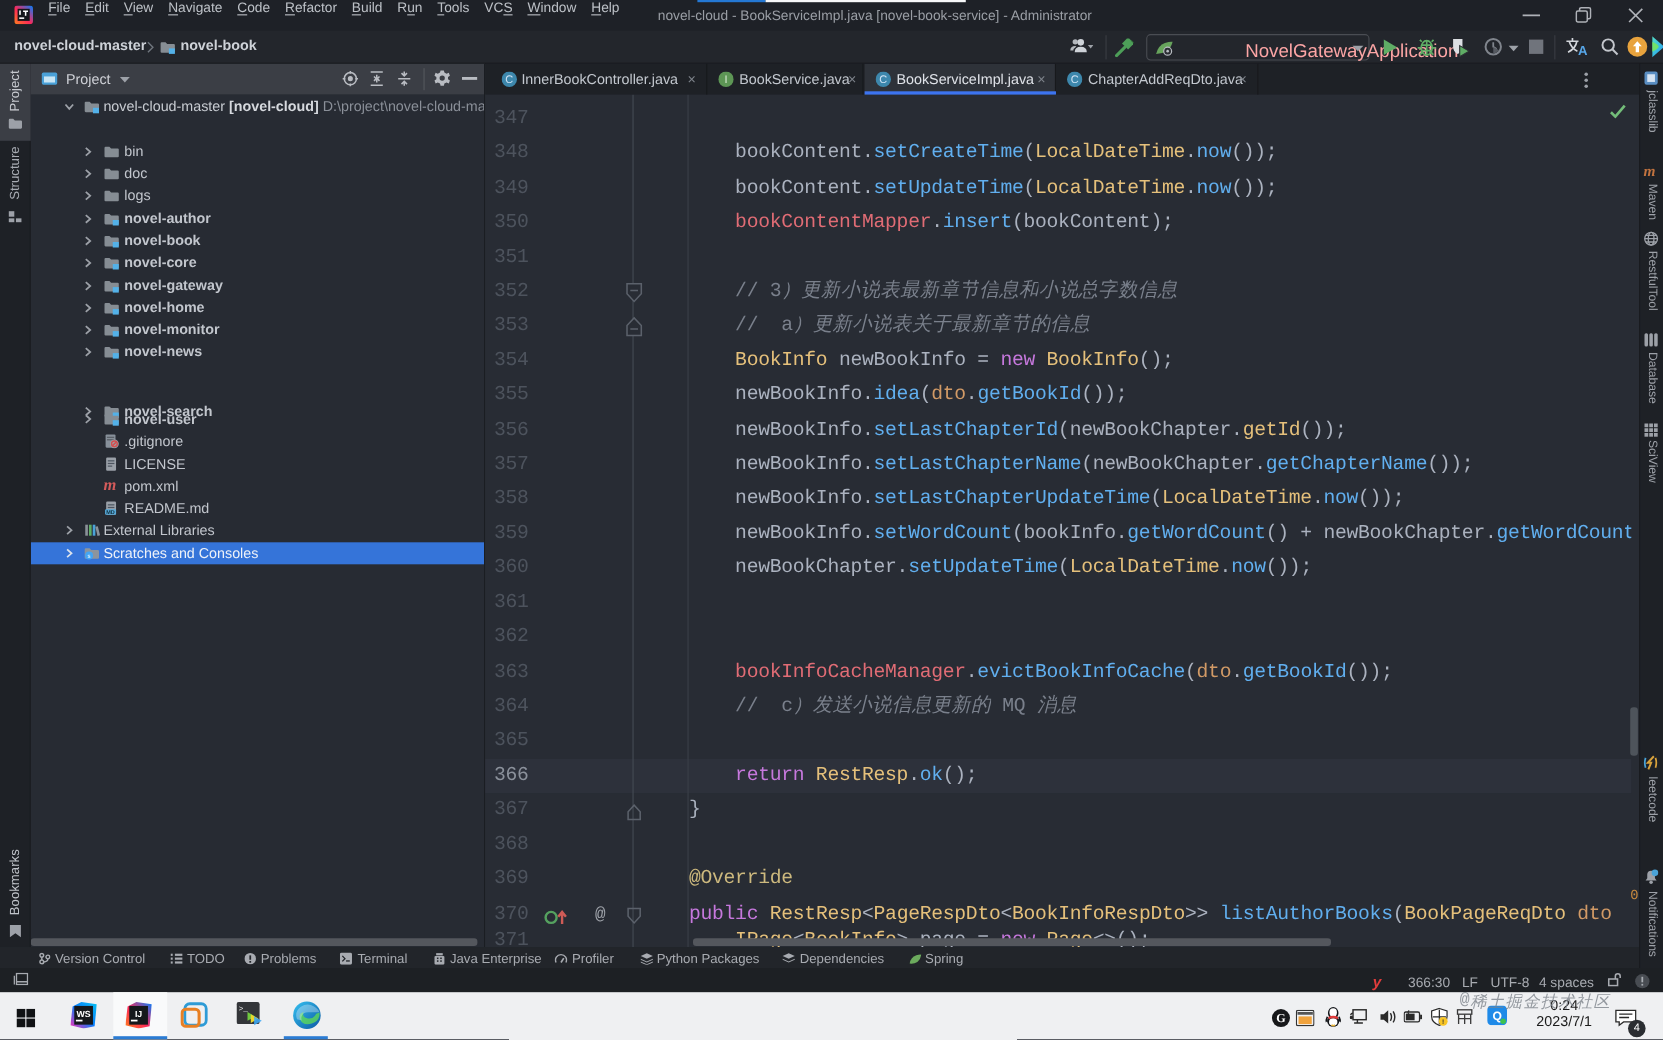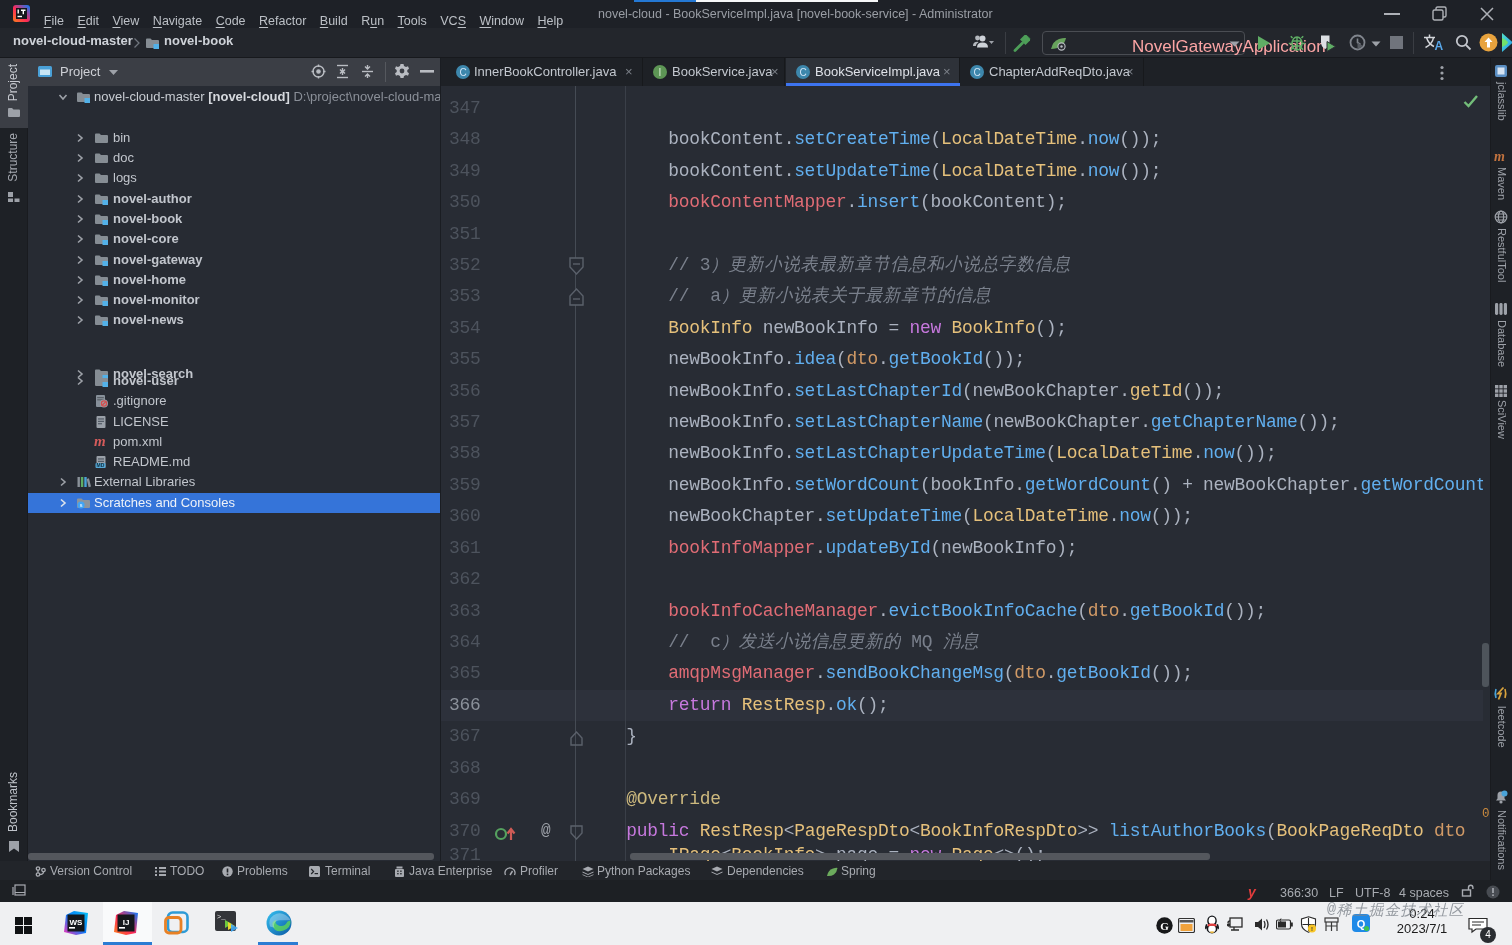--- a/index.html
+++ b/index.html
@@ -1,20 +1,20 @@
 <!DOCTYPE html>
 <html><head><meta charset="utf-8">
 <style>
 *{margin:0;padding:0;box-sizing:border-box}
 html,body{width:1512px;height:945px;overflow:hidden;background:#282c34;font-family:"Liberation Sans",sans-serif}
 .abs{position:absolute}
 #stage{position:relative;width:1512px;height:945px;overflow:hidden}
 
 #titlebar{left:0;top:0;width:1512px;height:28px;background:#1e2127;color:#bcc0c6;font-size:13px}
-#menus{left:37px;top:0;height:28px;display:flex;align-items:flex-end;gap:0;font-size:12.5px;color:#bcc0c6}
+#menus{left:37px;top:0;height:28px;display:flex;align-items:flex-start;gap:0;font-size:12.5px;color:#bcc0c6}
 #menus span{padding:0 6.75px}
 #menus u{text-decoration:underline;text-underline-offset:2px}
 #wintitle{left:598px;top:0;height:28px;line-height:28px;color:#9a9ea5;font-size:12.5px}
 #topedge-blue{left:634px;top:0;width:62px;height:2px;background:#2478d4}
 #topedge-white{left:696px;top:0;width:182px;height:2px;background:#f6f7f8}
 #toolbar{left:0;top:28px;width:1512px;height:30px;background:#23262c;border-bottom:1px solid #17191d}
 
 #lstripe{left:0;top:58px;width:28px;height:803px;background:#1e2126;border-right:1px solid #191b1f}
 .vtext{writing-mode:vertical-rl;transform:rotate(180deg)}
 
@@ -495,24 +495,22 @@
 <div class="cl" style="left:143.4px;top:101.1px">        <b class="f">bookContentMapper</b>.<b class="m">insert</b>(bookContent);</div>
 <div class="cl" style="left:143.4px;top:163.9px">        <b class="cm">// 3<i class="z">）</i><i class="z">更</i><i class="z">新</i><i class="z">小</i><i class="z">说</i><i class="z">表</i><i class="z">最</i><i class="z">新</i><i class="z">章</i><i class="z">节</i><i class="z">信</i><i class="z">息</i><i class="z">和</i><i class="z">小</i><i class="z">说</i><i class="z">总</i><i class="z">字</i><i class="z">数</i><i class="z">信</i><i class="z">息</i></b></div>
 <div class="cl" style="left:143.4px;top:195.3px">        <b class="cm">//  a<i class="z">）</i><i class="z">更</i><i class="z">新</i><i class="z">小</i><i class="z">说</i><i class="z">表</i><i class="z">关</i><i class="z">于</i><i class="z">最</i><i class="z">新</i><i class="z">章</i><i class="z">节</i><i class="z">的</i><i class="z">信</i><i class="z">息</i></b></div>
 <div class="cl" style="left:143.4px;top:226.7px">        <b class="c">BookInfo</b> newBookInfo = <b class="k">new</b> <b class="c">BookInfo</b>();</div>
 <div class="cl" style="left:143.4px;top:258.2px">        newBookInfo.<b class="m">idea</b>(<b class="pa">dto</b>.<b class="m">getBookId</b>());</div>
 <div class="cl" style="left:143.4px;top:289.6px">        newBookInfo.<b class="m">setLastChapterId</b>(newBookChapter.<b class="c">getId</b>());</div>
 <div class="cl" style="left:143.4px;top:321.0px">        newBookInfo.<b class="m">setLastChapterName</b>(newBookChapter.<b class="m">getChapterName</b>());</div>
 <div class="cl" style="left:143.4px;top:352.4px">        newBookInfo.<b class="m">setLastChapterUpdateTime</b>(<b class="c">LocalDateTime</b>.<b class="m">now</b>());</div>
 <div class="cl" style="left:143.4px;top:383.8px">        newBookInfo.<b class="m">setWordCount</b>(bookInfo.<b class="m">getWordCount</b>() + newBookChapter.<b class="m">getWordCount</b>());</div>
 <div class="cl" style="left:143.4px;top:415.3px">        newBookChapter.<b class="m">setUpdateTime</b>(<b class="c">LocalDateTime</b>.<b class="m">now</b>());</div>
-<div class="cl" style="left:143.4px;top:446.7px">        <b class="f">bookInfoMapper</b>.<b class="m">updateById</b>(newBookInfo);</div>
 <div class="cl" style="left:143.4px;top:509.5px">        <b class="f">bookInfoCacheManager</b>.<b class="m">evictBookInfoCache</b>(<b class="pa">dto</b>.<b class="m">getBookId</b>());</div>
 <div class="cl" style="left:143.4px;top:540.9px">        <b class="cm">//  c<i class="z">）</i><i class="z">发</i><i class="z">送</i><i class="z">小</i><i class="z">说</i><i class="z">信</i><i class="z">息</i><i class="z">更</i><i class="z">新</i><i class="z">的</i> MQ <i class="z">消</i><i class="z">息</i></b></div>
-<div class="cl" style="left:143.4px;top:572.4px">        <b class="f">amqpMsgManager</b>.<b class="m">sendBookChangeMsg</b>(<b class="pa">dto</b>.<b class="m">getBookId</b>());</div>
 <div class="cl" style="left:143.4px;top:603.8px">        <b class="k">return</b> <b class="c">RestResp</b>.<b class="m">ok</b>();</div>
 <div class="cl" style="left:143.4px;top:635.2px">    }</div>
 <div class="cl" style="left:143.4px;top:698.0px">    <b class="an">@Override</b></div>
 <div class="cl" style="left:143.4px;top:729.5px">    <b class="k">public</b> <b class="c">RestResp</b>&lt;<b class="c">PageRespDto</b>&lt;<b class="c">BookInfoRespDto</b>&gt;&gt; <b class="m">listAuthorBooks</b>(<b class="c">BookPageReqDto</b> <b class="pa">dto</b></div>
 <div class="cl" style="left:143.4px;top:753.5px">        <b class="c">IPage</b>&lt;<b class="c">BookInfo</b>&gt; page = <b class="k">new</b> <b class="c">Page</b>&lt;&gt;();</div>
 </div>
   <svg class="abs" style="left:127px;top:170px" width="17" height="20" viewBox="0 0 17 20">
           <path d="M2 2 L15 2 L15 11 L8.5 18 L2 11 Z" fill="#282c34" stroke="#5b616b" stroke-width="1.4"></path>
           <path d="M5 8 H12" stroke="#5b616b" stroke-width="1.4"></path>
         </svg>

